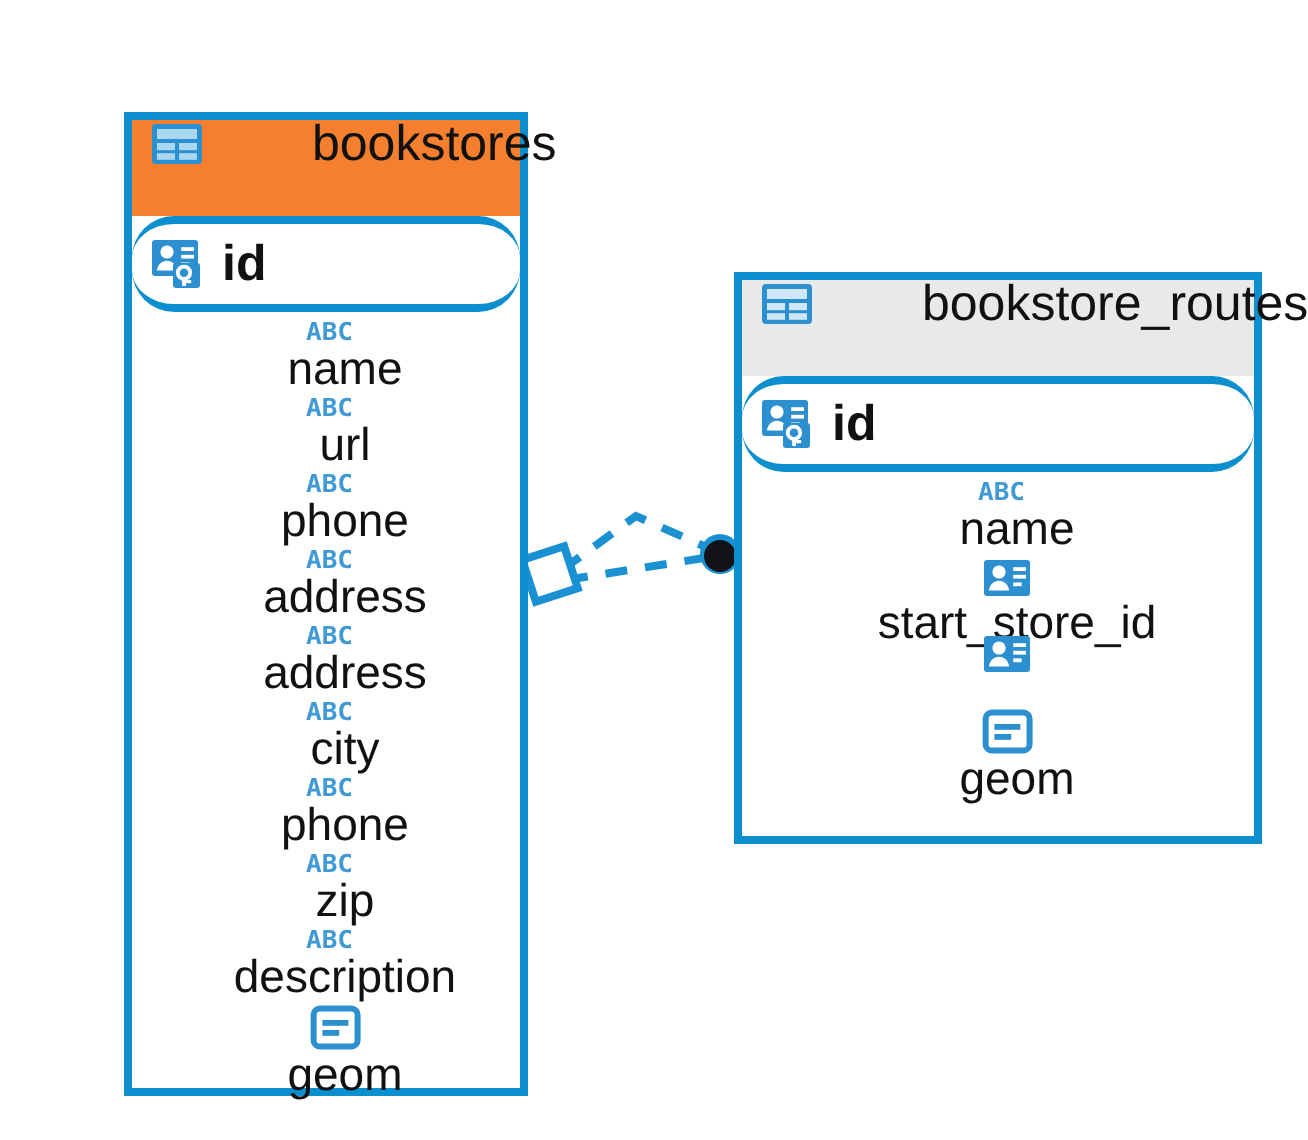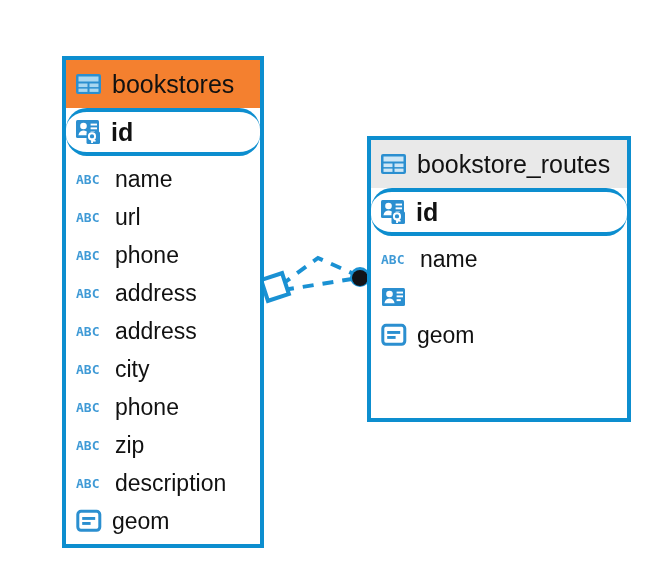--- a/index.html
+++ b/index.html
@@ -14,25 +14,26 @@
   
   .entity{
     position:absolute;
     box-sizing:border-box;
     border:4px solid var(--edge,#0d8ecf);
     background:#ffffff;
   }
   .ent-header{
     box-sizing:border-box;
     height:48px;
-    display:flex;align-items:center;
+    display:flex;align-items:flex-start;
     padding-left:9px;
     font-size:25px;
     color:#111111;
     white-space:nowrap;
+    gap:44px;
   }
   .ent-header.orange{background:#f4802f;}
   .ent-header.gray{background:#e9e9e9;}
   .ent-pk-row{
     box-sizing:border-box;
     height:48px;
     display:flex;align-items:center;
     padding-left:9px;
     border-top:4px solid var(--edge,#0d8ecf);
     border-bottom:4px solid var(--edge,#0d8ecf);
@@ -41,20 +42,21 @@
     border-radius:21px;
   }
   .ent-body{padding:4px 0 5px 0;}
   .ent-row{
     box-sizing:border-box;
     height:38px;
     display:flex;align-items:center;
     padding-left:10px;
     font-size:23px;color:#111111;
     white-space:nowrap;
+    flex-direction:column;
   }
   .lbl{margin-left:9px;line-height:1;}
   .ent-pk-row .lbl{margin-left:8px;}
   .ent-header .lbl{margin-left:10px;}
 
   
   .ico{display:inline-block;flex:0 0 auto;line-height:0;}
   .ico svg{display:block;}
 
   
@@ -222,32 +224,45 @@
       <span class="lbl">id</span>
     </div>
 
     <div class="ent-body">
 
       <div class="ent-row">
         <span class="ico abc">ABC</span>
         <span class="lbl">name</span>
       </div>
 
-
       <div class="ent-row">
         <span class="ico">
           <svg width="27" height="22" viewBox="0 0 27 22">
             <rect x="1" y="2" width="23" height="18" rx="1.5" fill="#2b8fd0"></rect>
             <circle cx="8.5" cy="8" r="3.3" fill="#ffffff"></circle>
             <path d="M3.4 17.2c0.6-3.4 3-4.8 5.1-4.8s4.5 1.4 5.1 4.8z" fill="#ffffff"></path>
             <rect x="15.6" y="5.6" width="6.4" height="1.9" fill="#ffffff"></rect>
             <rect x="15.6" y="9.4" width="6.4" height="1.9" fill="#ffffff"></rect>
             <rect x="15.6" y="13.2" width="4.2" height="1.9" fill="#ffffff"></rect>
           </svg>
         </span>
+        <span class="lbl">start_store_id</span>
+      </div>
+
+      <div class="ent-row">
+        <span class="ico">
+          <svg width="27" height="22" viewBox="0 0 27 22">
+            <rect x="1" y="2" width="23" height="18" rx="1.5" fill="#2b8fd0"></rect>
+            <circle cx="8.5" cy="8" r="3.3" fill="#ffffff"></circle>
+            <path d="M3.4 17.2c0.6-3.4 3-4.8 5.1-4.8s4.5 1.4 5.1 4.8z" fill="#ffffff"></path>
+            <rect x="15.6" y="5.6" width="6.4" height="1.9" fill="#ffffff"></rect>
+            <rect x="15.6" y="9.4" width="6.4" height="1.9" fill="#ffffff"></rect>
+            <rect x="15.6" y="13.2" width="4.2" height="1.9" fill="#ffffff"></rect>
+          </svg>
+        </span>
       </div>
 
       <div class="ent-row">
         <span class="ico">
           <svg width="27" height="24" viewBox="0 0 27 24">
             <rect x="1.8" y="2.3" width="22" height="19" rx="3.2" fill="#ffffff" stroke="#2b8fd0" stroke-width="3"></rect>
             <rect x="6.2" y="8" width="13" height="2.9" fill="#2b8fd0"></rect>
             <rect x="6.2" y="13" width="8.4" height="2.9" fill="#2b8fd0"></rect>
           </svg>
         </span>

